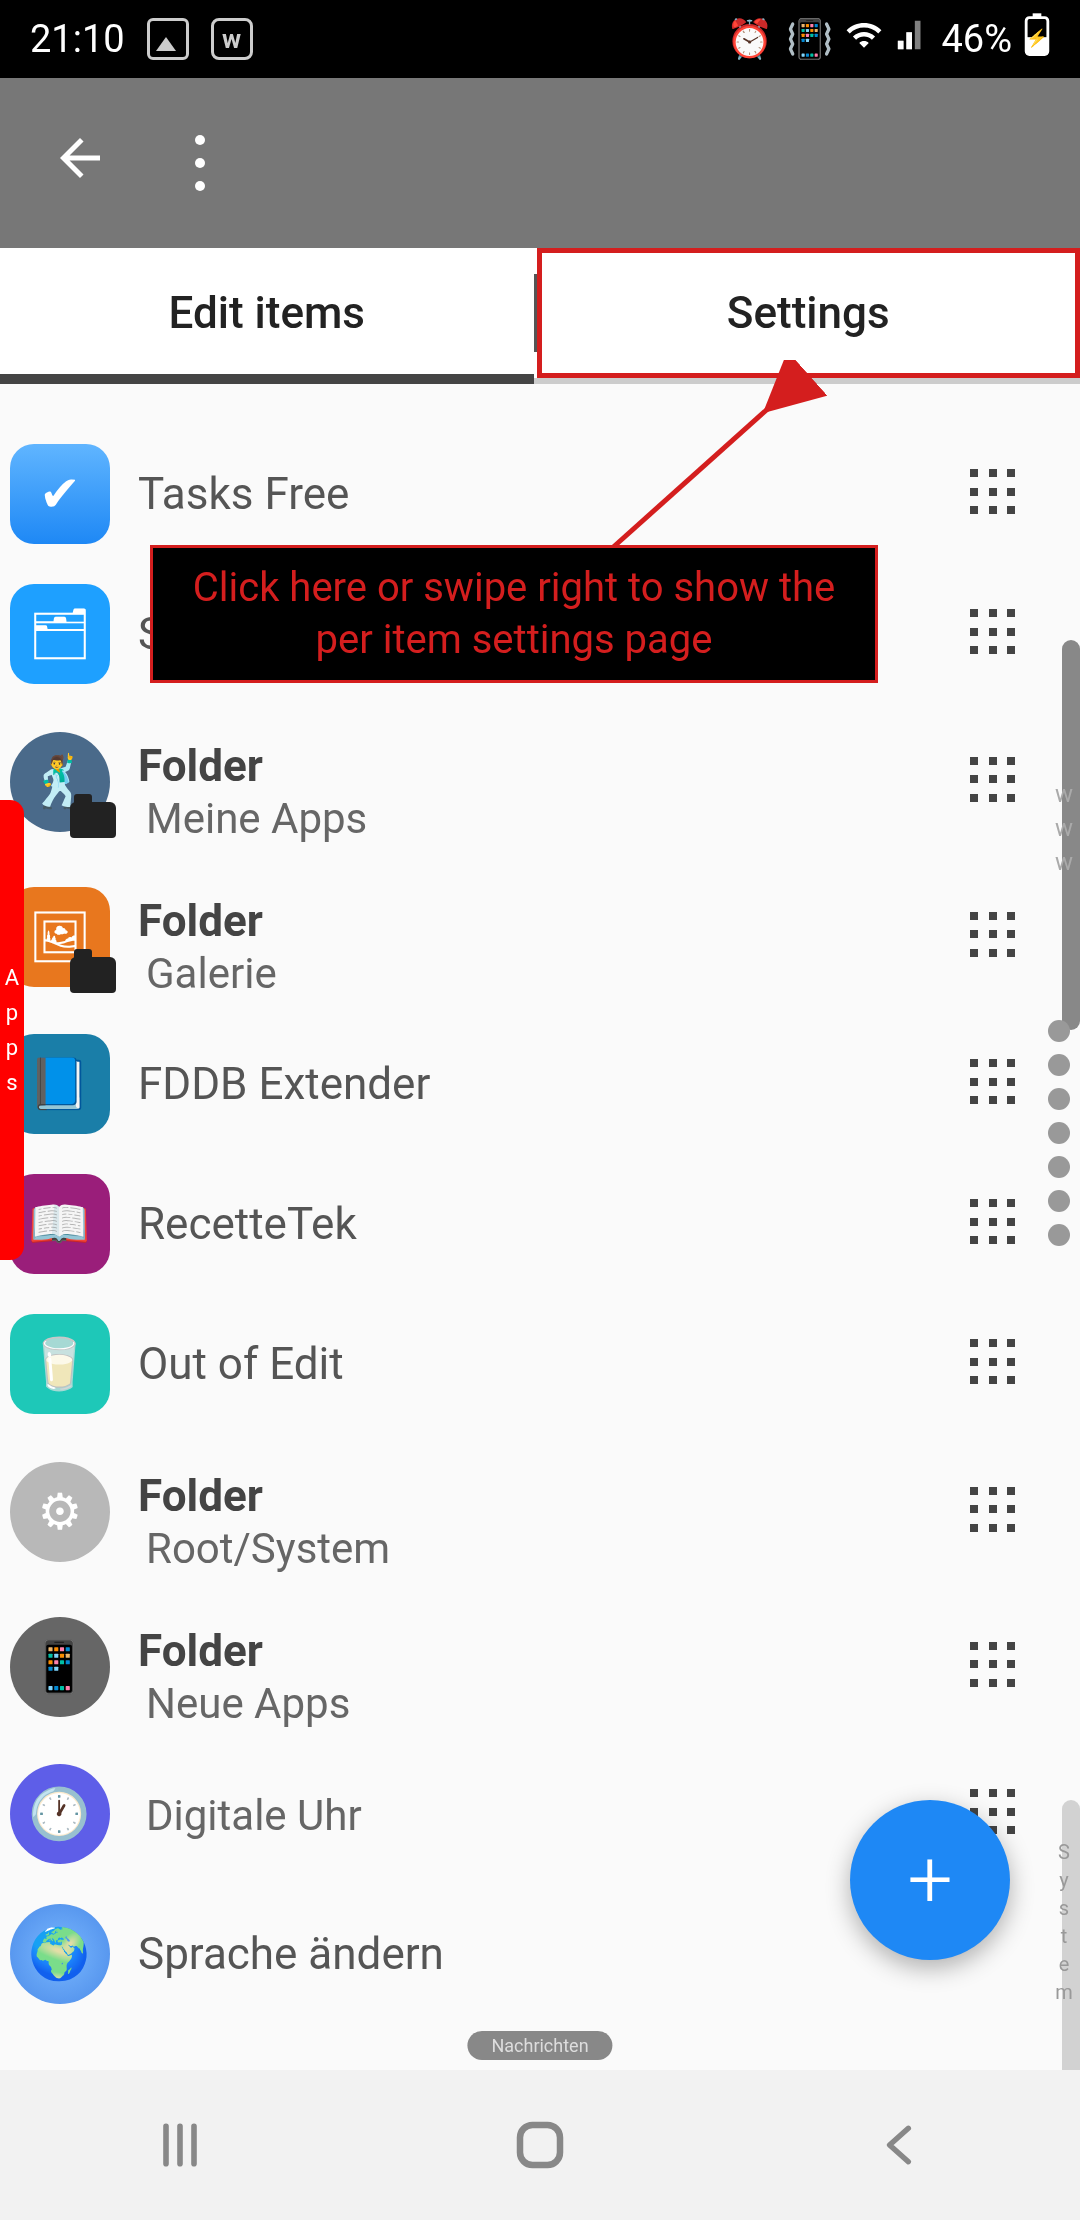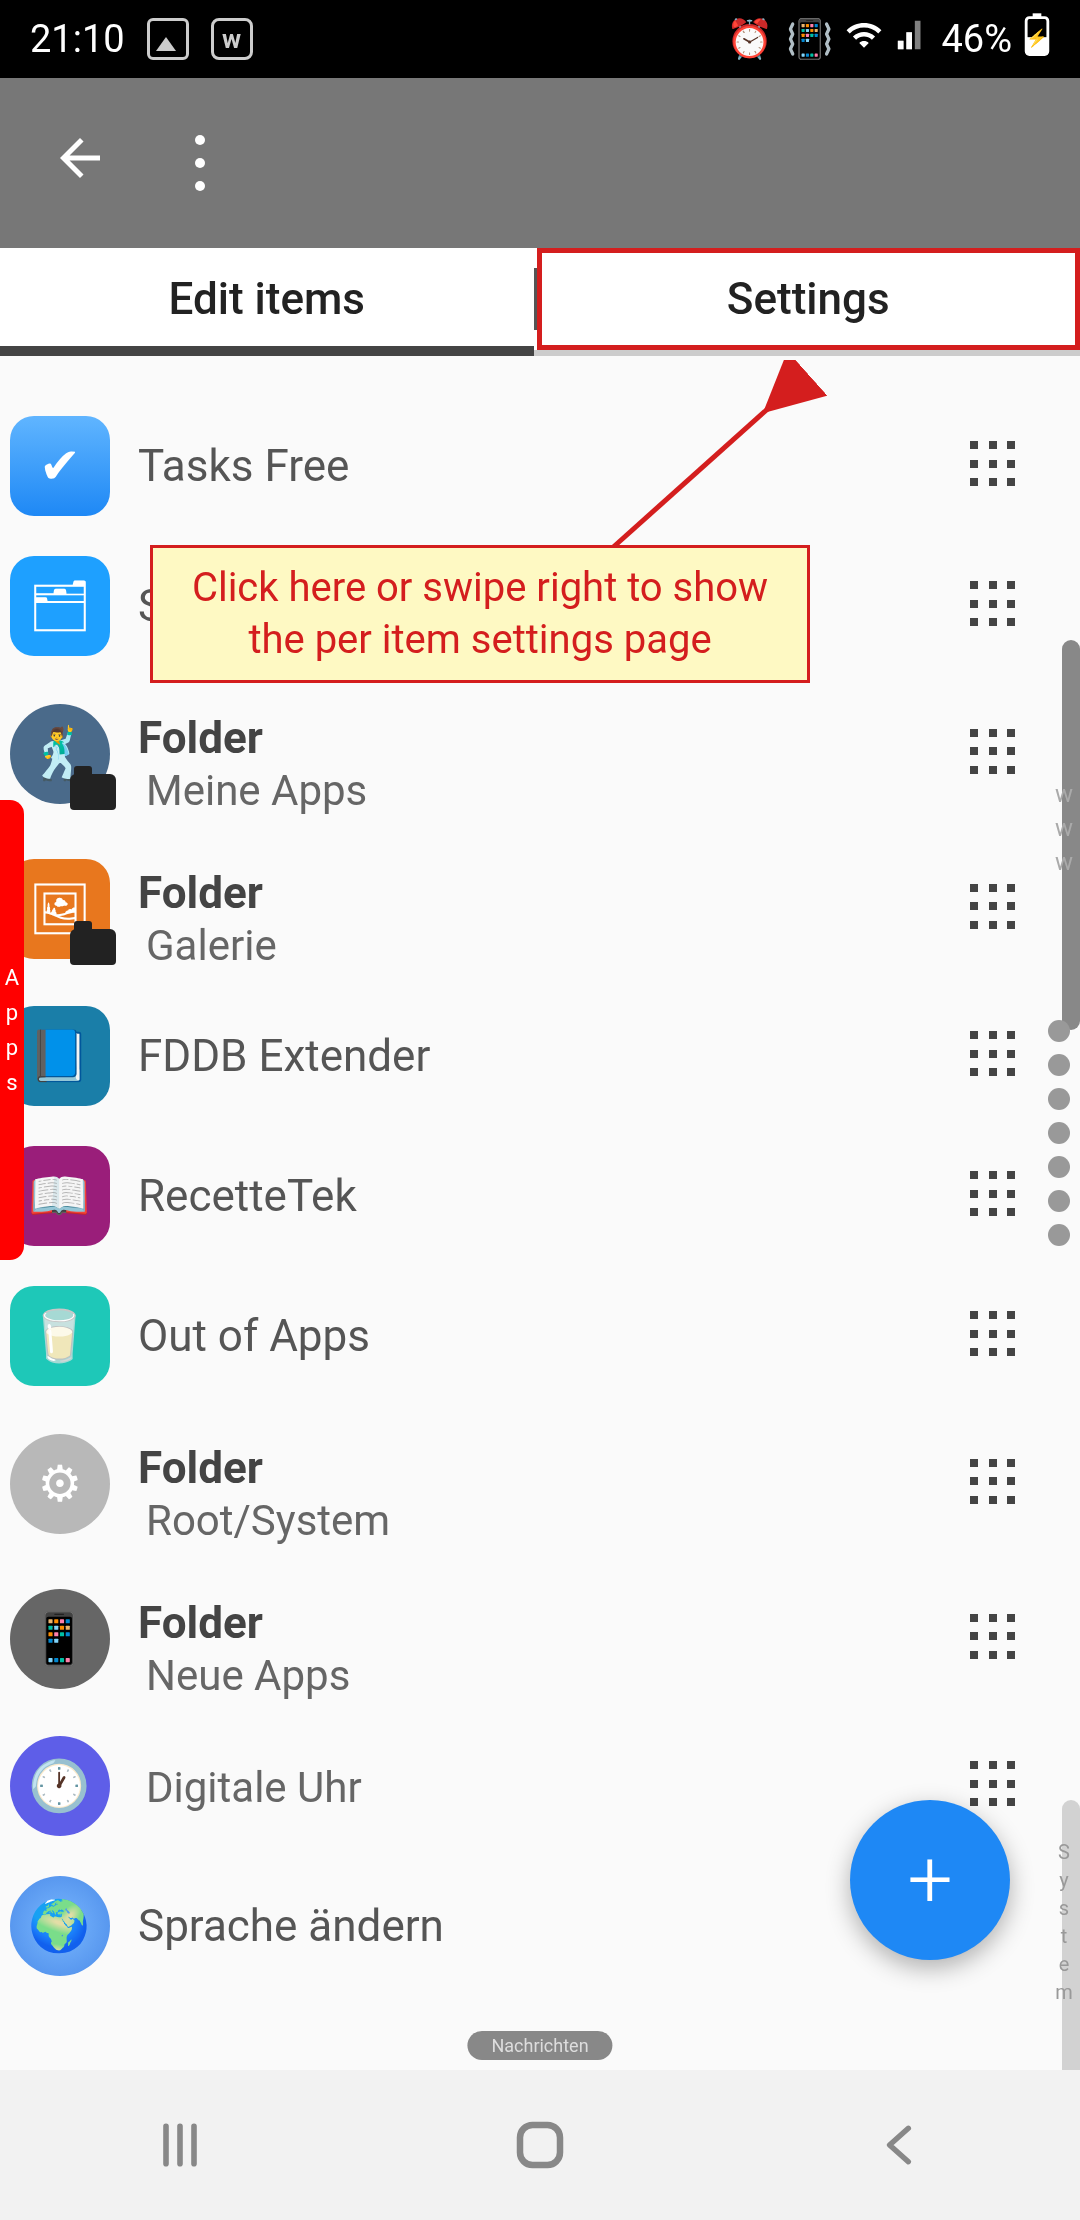--- a/index.html
+++ b/index.html
@@ -41,34 +41,34 @@
     position: relative;
   }
   .back-arrow { width: 70px; height: 70px; margin-right: 60px; cursor: pointer; }
   .title-block { flex: 1; }
   .title-main { font-size: 58px; font-weight: 700; }
   .title-sub { font-size: 44px; color: #ddd; margin-top: 4px; }
   .overflow { width: 40px; height: 70px; display: flex; flex-direction: column; justify-content: space-around; align-items: center; cursor: pointer; margin-right: 20px; }
   .overflow span { width: 10px; height: 10px; background: #fff; border-radius: 50%; }
 
   
-  .tabs { height: 108px; display: flex; background: #fff; border-bottom: 6px solid #ccc; }
+  .tabs { height: 136px; display: flex; background: #fff; border-bottom: 6px solid #ccc; }
   .tab { flex: 1; display: flex; align-items: center; justify-content: center; font-size: 44px; font-weight: 500; color: #222; position: relative; cursor: pointer; }
   .tab.active::after { content:''; position:absolute; bottom:-6px; left:0; right:0; height:10px; background:#444; }
   .tab-settings-wrap { border: 5px solid #d41e1e; }
   .tab-divider { width:3px; background:#555; height:60%; align-self:center; }
 
   
   .callout {
     position: absolute;
     top: 545px;
     left: 150px;
-    width: 660px;
+    width: 728px;
     border: 3px solid #d41e1e;
-    background: #fef9c3;
+    background: #000000;
     color: #d41e1e;
     font-size: 40px;
     text-align: center;
     padding: 14px 20px;
     line-height: 1.3;
     z-index: 50;
   }
   .arrow-svg { position:absolute; top:360px; left:580px; width:260px; height:220px; z-index:40; pointer-events:none; }
 
   
@@ -337,21 +337,21 @@
         <span></span>
         <span></span>
       </div>
   </div>
 
   <div class="item">
     <div class="icon-wrap">
         <div class="app-icon bg-cyan">🥛</div>
       </div>
     <div class="text-block">
-        <div class="primary-text">Out of Apps</div>
+        <div class="primary-text">Out of Edit</div>
       </div>
     <div class="drag">
         <span></span>
         <span></span>
         <span></span>
         <span></span>
         <span></span>
         <span></span>
         <span></span>
         <span></span>

